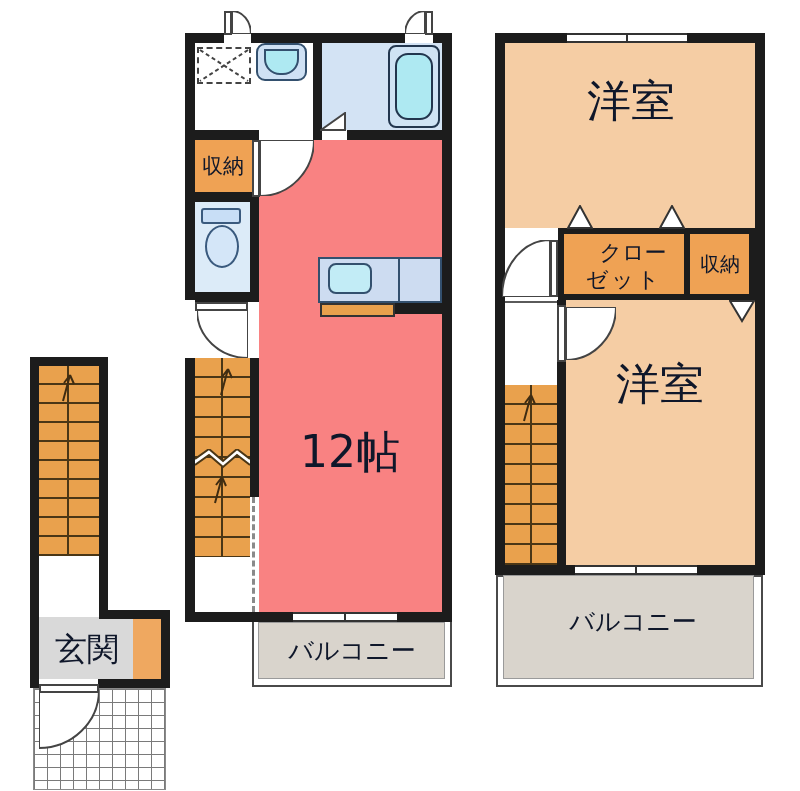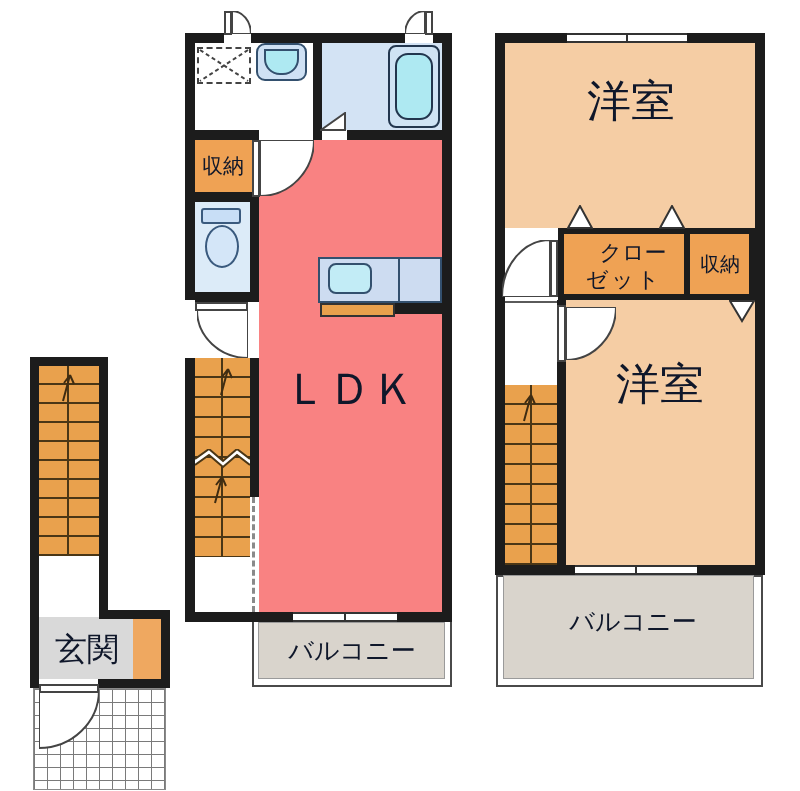--- a/index.html
+++ b/index.html
@@ -143,21 +143,21 @@
   </svg>
   <div class="leaf" style="left:195px;top:302px;width:53px;height:9px;"></div>
 
   <div class="win" style="left:293px;top:612px;width:104px;height:10px;">
       <span class="tick"></span>
     </div>
   <div class="balc-out" style="left:252px;top:620px;width:200px;height:67px;"></div>
   <div class="balc-in" style="left:258px;top:622px;width:187px;height:57px;"></div>
 
   <div class="lbl sz-sm" style="left:223px;top:166px;">収納</div>
-  <div class="lbl sz-big" style="left:350px;top:389px;">ＬＤＫ</div>
+  <div class="lbl sz-big" style="left:350px;top:452px;">12帖</div>
   <div class="lbl sz-mid" style="left:352px;top:650px;">バルコニー</div>
 
   <div class="room" style="left:505px;top:43px;width:250px;height:185px;background:var(--peach,#f5cda4);"></div>
   <div class="room" style="left:564px;top:300px;width:191px;height:265px;background:var(--peach,#f5cda4);"></div>
 
   <div class="stairs20" style="left:505px;top:385px;width:52px;height:180px;"></div>
   <div class="vline" style="left:530px;top:385px;height:180px;"></div>
   <svg class="abs" style="left:517px;top:390px;z-index:2;" width="22" height="34">
     <path d="M7,31 L14,5 M14,5 L8,13 M14,5 L18,14" stroke="#3f2c12" stroke-width="2" fill="none"></path>
   </svg>

